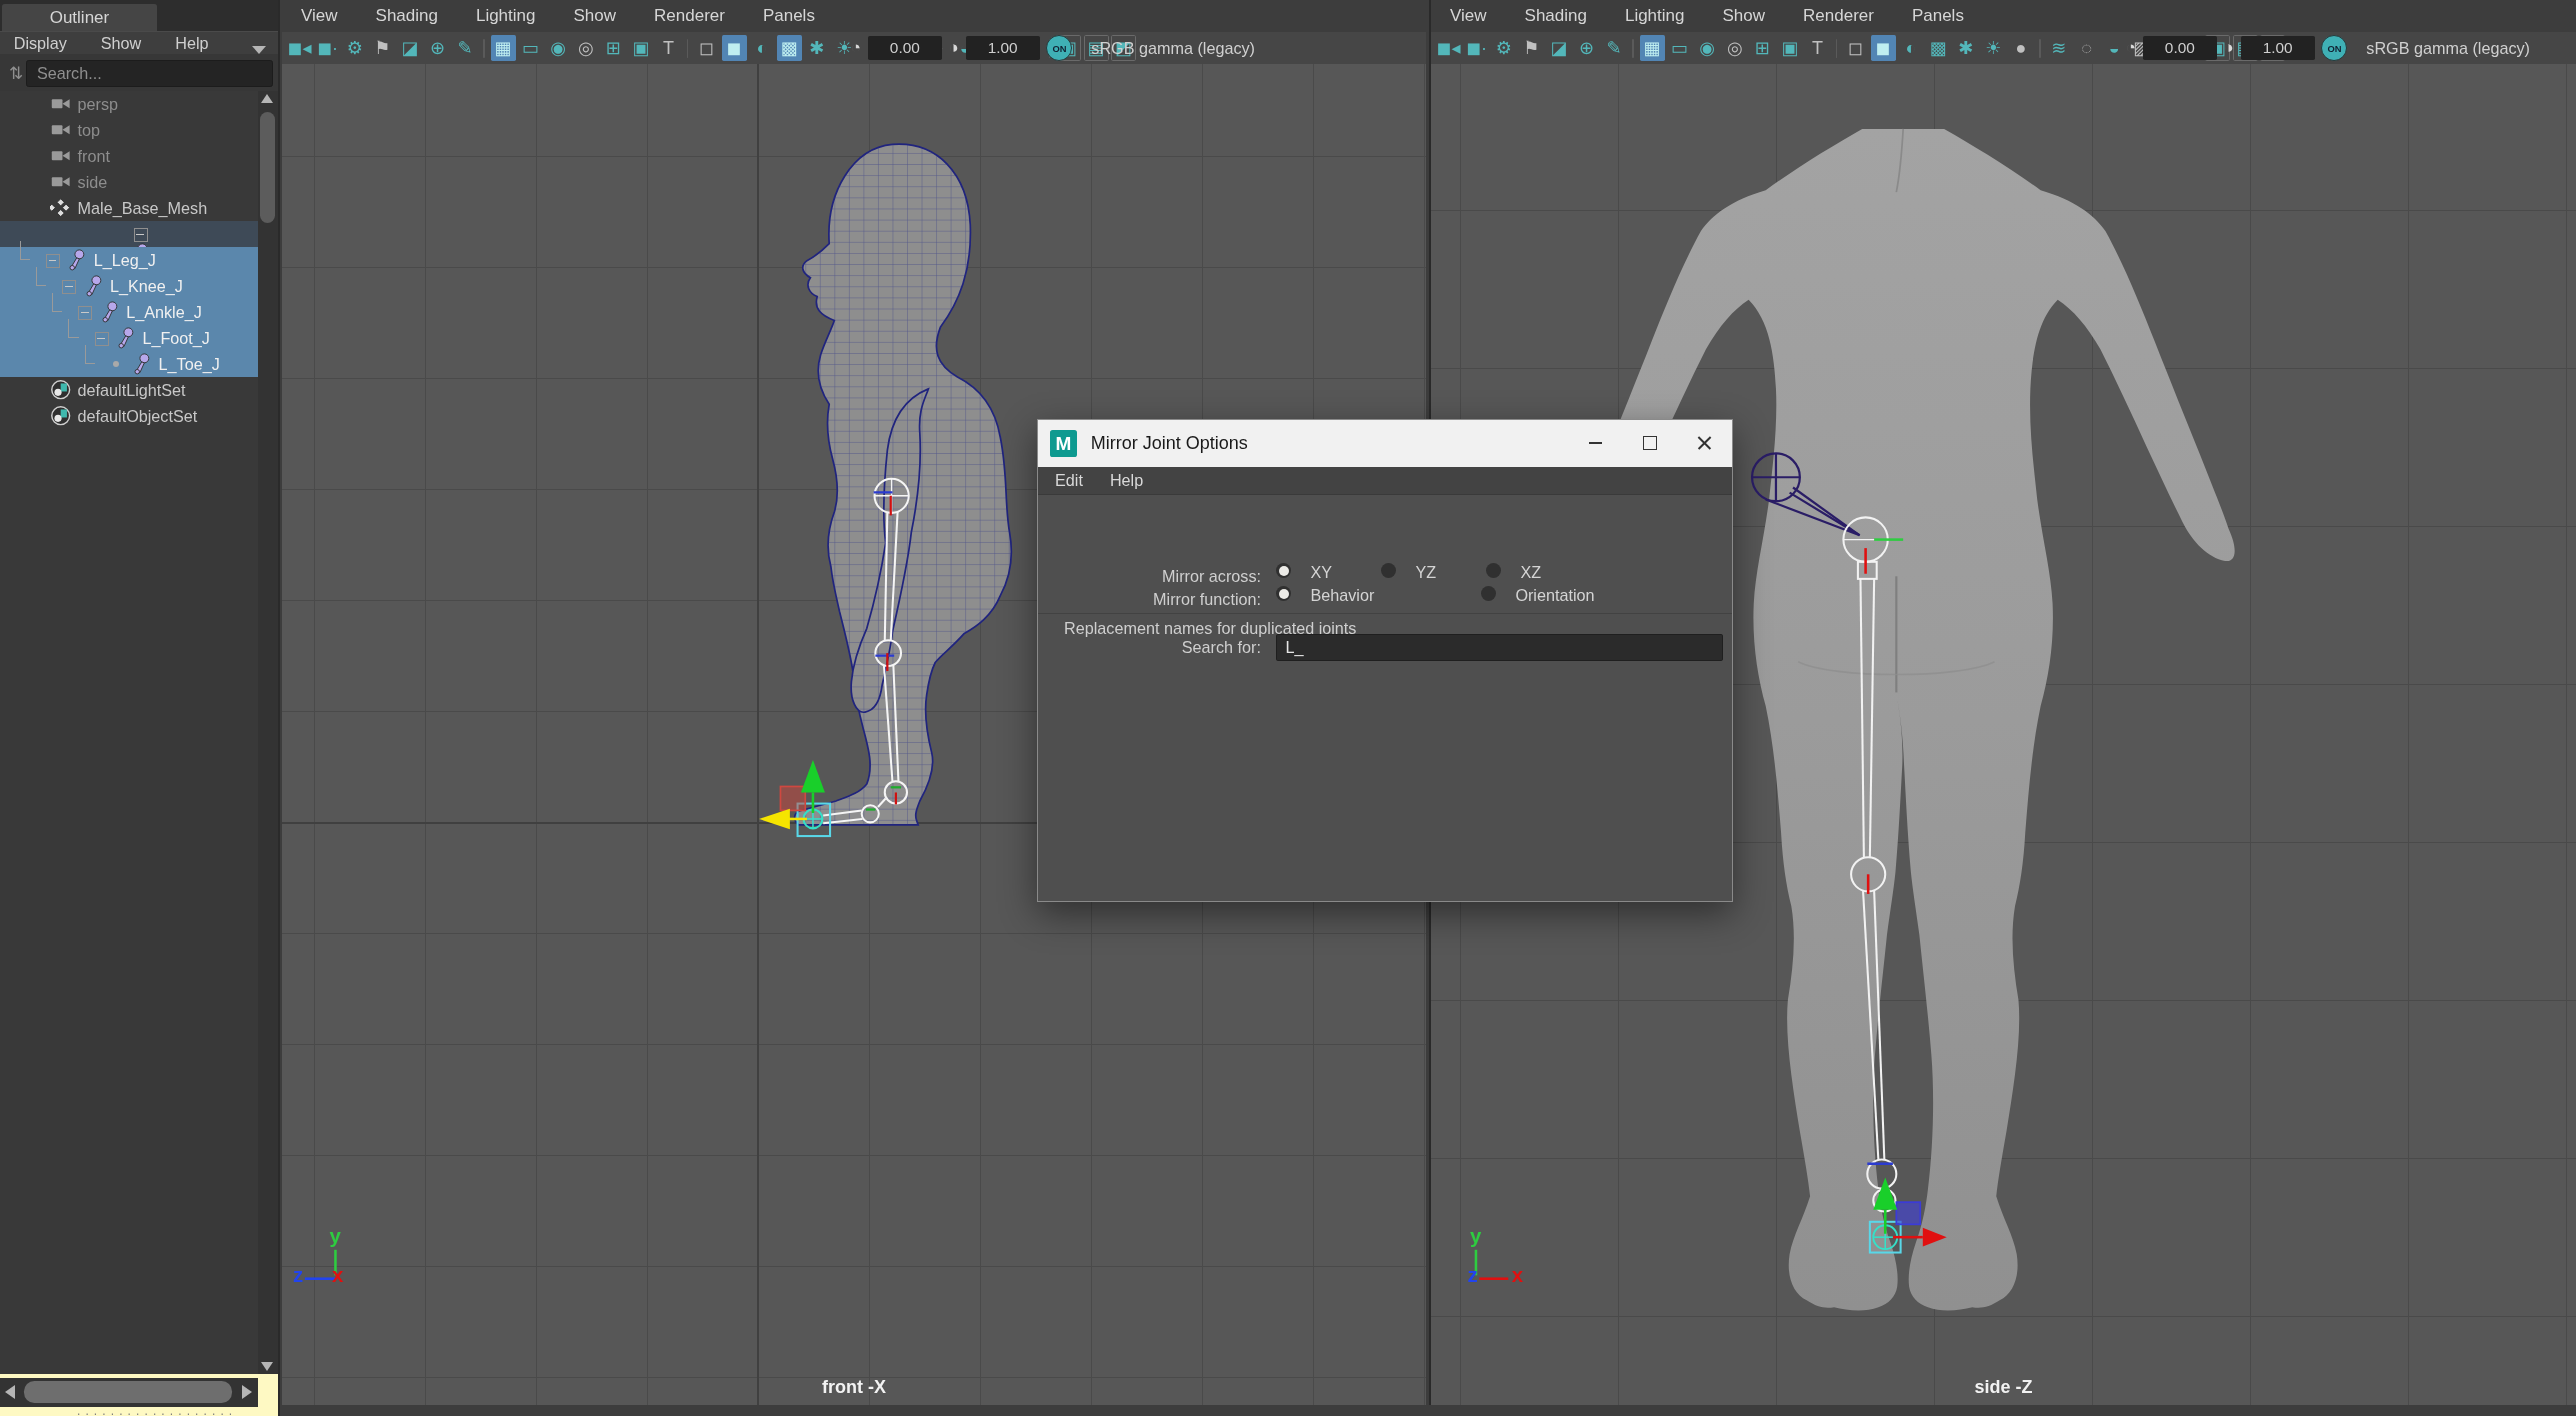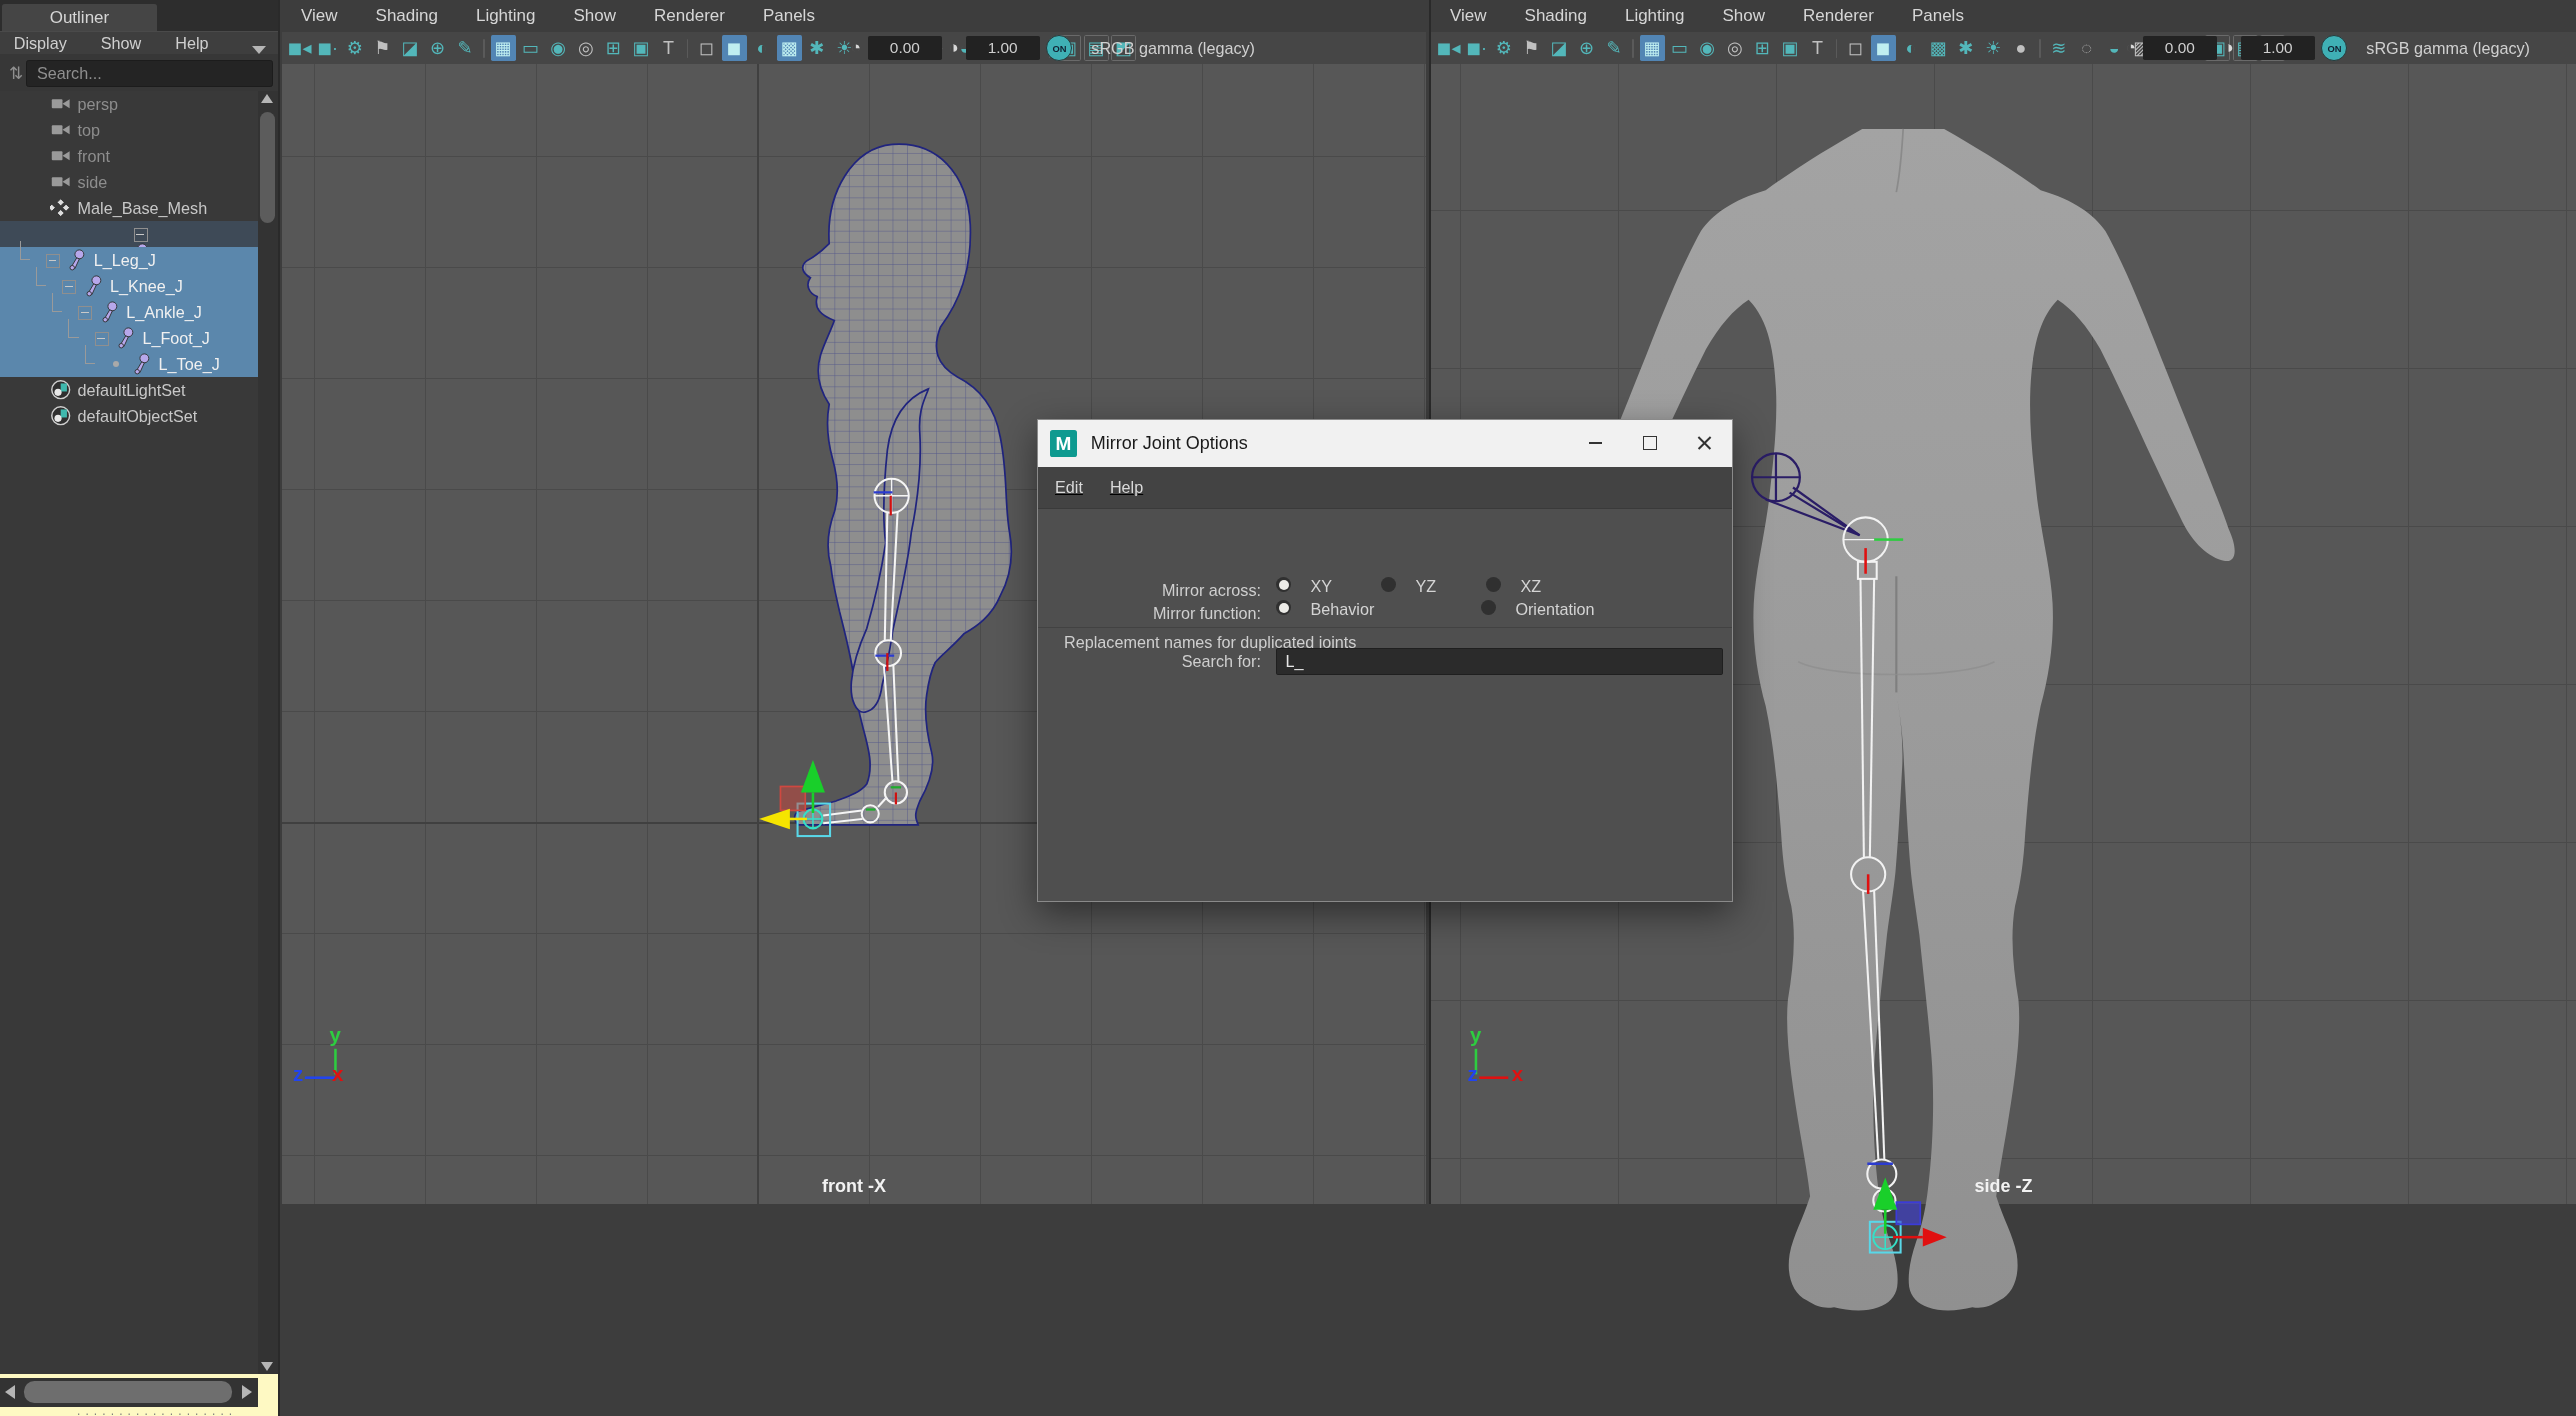--- a/index.html
+++ b/index.html
@@ -52,21 +52,21 @@
   .arr.up   { left:3.4px; top:3.4px;   border-left:6.8px solid transparent; border-right:6.8px solid transparent; border-bottom:9.4px solid #b5b5b5; }
   .arr.down { left:3.4px; bottom:3.4px;border-left:6.8px solid transparent; border-right:6.8px solid transparent; border-top:9.4px solid #b5b5b5; }
   .ol-hscroll { position:absolute; left:0; right:20.5px; bottom:10.3px; height:29px; background:#333; }
   .ol-hthumb { position:absolute; top:3.4px; left:24px; right:26px; height:22px; background:#6e6e6e; border-radius:10.3px; }
   .arr.left  { left:5.1px; top:6.8px;  border-top:7.7px solid transparent; border-bottom:7.7px solid transparent; border-right:10.3px solid #b5b5b5; }
   .arr.right { right:5.1px; top:6.8px; border-top:7.7px solid transparent; border-bottom:7.7px solid transparent; border-left:10.3px solid #b5b5b5; }
   .ol-grip { position:absolute; bottom:1.7px; left:77px; width:188px; height:5.1px; color:#7d7d7d; font-size:12px;
              letter-spacing:5.1px; line-height:3.4px; overflow:hidden; }
 
   
-  .viewport { position:absolute; top:0; height:1204px; }
+  .viewport { position:absolute; top:0; height:1405px; }
   .vp1 { left:282px; width:1144px; }
   .vp2 { left:1429px; width:1147px; border-left:2.6px solid #2a2a2a; }
   .vp-menubar { height:32px; background:#3d3d3d; display:flex; align-items:center; padding-left:19px; gap:38px; }
   .vp-menubar span { color:#d6d6d6; font-size:17px; }
   .vp-toolbar { height:32.5px; background:#464646; display:flex; align-items:center; padding-left:5.1px; gap:2.6px; position:relative; }
   .ticon { width:25px; height:26px; display:flex; align-items:center; justify-content:center;
            color:#53b7ba; font-size:18px; border-radius:1.7px; }
   .ticon.gray { color:#c0c0c0; }
   .ticon.active { background:#5285b4; color:#bfeef0; }
   .ticon.framed { border:0.9px solid #6a6a6a; }
@@ -99,22 +99,22 @@
   .dlg-title { height:47px; background:#f1f1f1; display:flex; align-items:center; padding-left:12px; position:relative; }
   .dlg-appicon { width:27px; height:27px; background:#0e9a90; border-radius:2.6px; color:#fff;
                  font-size:19px; font-weight:bold; display:flex; align-items:center; justify-content:center; }
   .dlg-titletext { margin-left:13.7px; color:#1a1a1a; font-size:18px; }
   .wb { position:absolute; top:0; width:55px; height:46px; display:flex; align-items:center; justify-content:center; }
   .wb-min { right:109px; } .wb-max { right:55px; } .wb-close { right:0; }
   .wb-min::after { content:""; width:13px; height:1.7px; background:#333; }
   .wb-max::after { content:""; width:12px; height:12px; border:1.7px solid #333; }
   .wb-close::before, .wb-close::after { content:""; position:absolute; width:17px; height:1.7px; background:#333; }
   .wb-close::before { transform:rotate(45deg); } .wb-close::after { transform:rotate(-45deg); }
-  .dlg-menus { height:42px; background:#434343; display:flex; align-items:center; padding-left:17px; gap:27px;
-               border-bottom:0.9px solid #3a3a3a;text-decoration:underline; }
+  .dlg-menus { height:28px; background:#434343; display:flex; align-items:center; padding-left:17px; gap:27px;
+               border-bottom:0.9px solid #3a3a3a; }
   .dlg-menus span { color:#d9d9d9; font-size:16.2px; }
   .dlg-body { position:relative; height:408px; }
   .frow { position:absolute; left:0; right:10.3px; height:26px; }
   .flabel { position:absolute; left:0; width:223px; text-align:right; color:#cfcfcf; font-size:16.2px; line-height:26px; }
   .optrow .opt { position:absolute; display:flex; align-items:flex-start; gap:19px; height:26px; }
   .row-across  .opt:nth-of-type(1){ left:238px; } .row-across .opt:nth-of-type(2){ left:343px; }
   .row-across  .opt:nth-of-type(3){ left:448px; }
   .row-func    .opt:nth-of-type(1){ left:238px; } .row-func   .opt:nth-of-type(2){ left:443px; }
   .radio { width:15.4px; height:15.4px; border-radius:50%; background:#303030; position:relative; }
   .opt.selected .radio::after { content:""; position:absolute; inset:2.6px; border-radius:50%; background:#ecebe7; }

